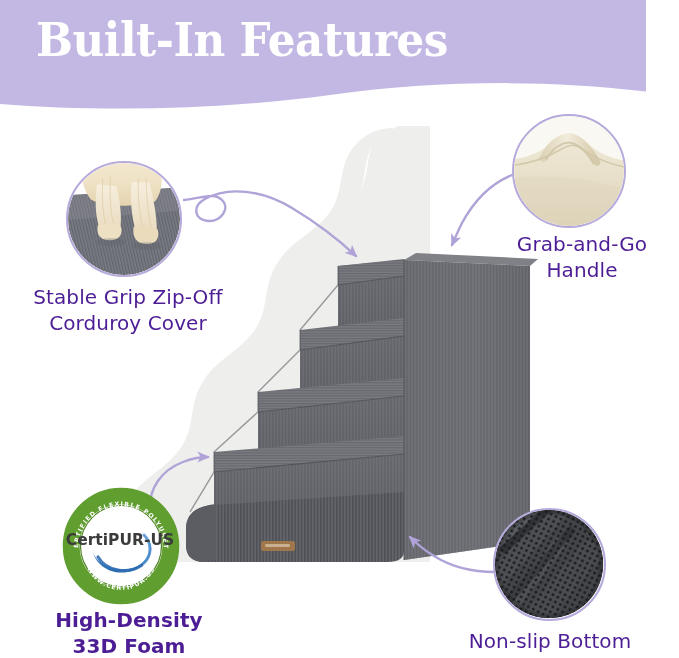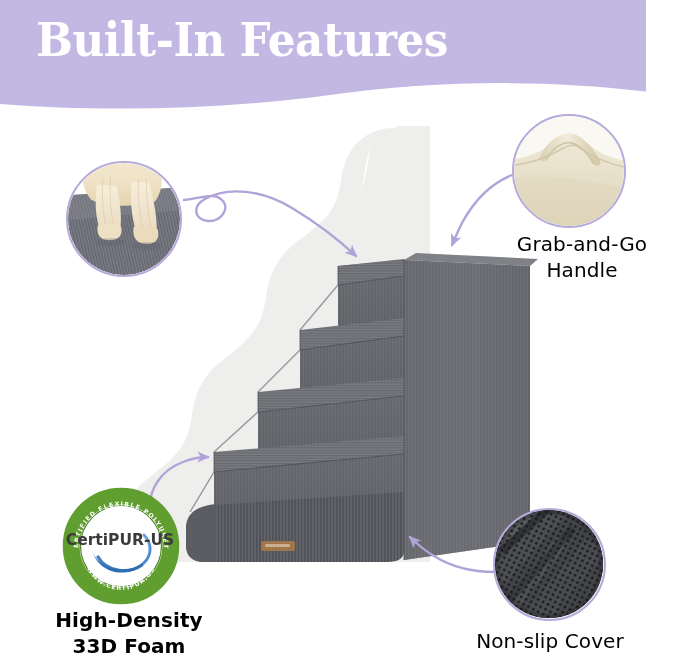--- a/index.html
+++ b/index.html
@@ -77,21 +77,21 @@
   }
   #circle-nonslip {
     left: 493px; top: 508px;
     width: 113px; height: 113px;
   }
 
   
   .callout-label {
     position: absolute;
     z-index: 6;
-    color: #000000;
+    color: #4c1d95;
     font-family: "DejaVu Sans", "Liberation Sans", sans-serif;
     font-size: 20px;
     line-height: 1.30;
     text-align: center;
     letter-spacing: 0.1px;
     white-space: pre-line;
   }
 
   #label-corduroy { left: 8px;   top: 284px; width: 240px; }
   #label-handle   { left: 487px; top: 231px; width: 190px; }
@@ -334,20 +334,22 @@
           <path d="M 73 16 C 72 34 74 52 77 66"></path>
           <path d="M 81 16 C 81 34 83 52 86 66"></path>
         </g>
 
         <ellipse cx="44" cy="82" rx="15" ry="4" fill="#5e6068" opacity="0.3"></ellipse>
         <ellipse cx="82" cy="86" rx="15" ry="4" fill="#5e6068" opacity="0.3"></ellipse>
       </g>
     </svg>
   </div>
 
+  <div id="label-corduroy" class="callout-label">Stable Grip Zip-Off
+Corduroy Cover</div>
 
   <div id="circle-handle" class="callout-circle">
     <svg viewBox="0 0 114 114" xmlns="http://www.w3.org/2000/svg">
       <defs>
         <linearGradient id="creamG" x1="0" y1="0" x2="0" y2="1">
           <stop offset="0%" stop-color="#efe9d8"></stop>
           <stop offset="50%" stop-color="#e6dec6"></stop>
           <stop offset="100%" stop-color="#d9cfb2"></stop>
         </linearGradient>
         <linearGradient id="strapG" x1="0" y1="0" x2="1" y2="0">
@@ -457,15 +459,15 @@
         <path d="M 4 40 L 60 -10 L 66 -6 L 10 46 Z" fill="#1e2023" opacity="0.5"></path>
         <path d="M 10 92 L 78 16 L 84 22 L 16 98 Z" fill="#222427" opacity="0.45"></path>
 
         <rect x="-14" y="-14" width="141" height="141" fill="url(#dots)" opacity="0.92"></rect>
 
         <circle cx="56" cy="56" r="56" fill="none" stroke="#17191c" stroke-width="9" opacity="0.25"></circle>
       </g>
     </svg>
   </div>
 
-  <div id="label-nonslip" class="callout-label">Non-slip Cover</div>
+  <div id="label-nonslip" class="callout-label">Non-slip Bottom</div>
 
 </div>
 
 </body></html>

